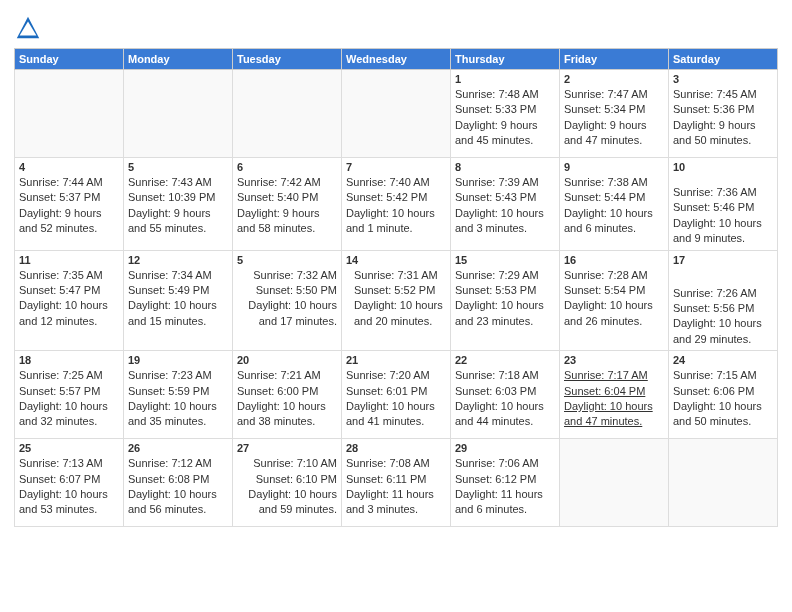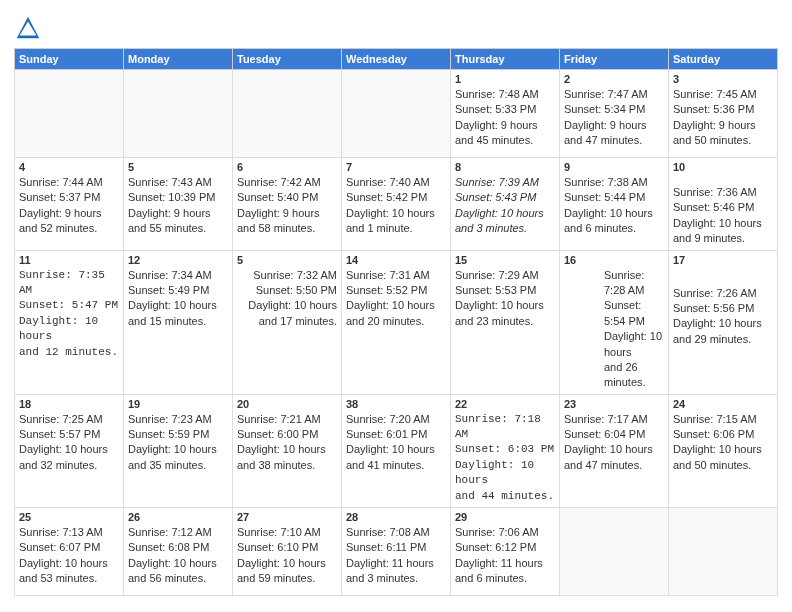--- a/index.html
+++ b/index.html
@@ -181,21 +181,21 @@
           </td>
           <td>
             <span class="day-num">7</span>
             <div class="day-info" style="white-space: pre-line;">Sunrise: 7:40 AM
 Sunset: 5:42 PM
 Daylight: 10 hours
 and 1 minute.</div>
           </td>
           <td>
             <span class="day-num">8</span>
-            <div class="day-info" style="white-space: pre-line; font-style: italic;">Sunrise: 7:39 AM
+            <div class="day-info" style="white-space: pre-line;">Sunrise: 7:39 AM
 Sunset: 5:43 PM
 Daylight: 10 hours
 and 3 minutes.</div>
           </td>
           <td>
             <span class="day-num">9</span>
             <div class="day-info" style="white-space: pre-line;">Sunrise: 7:38 AM
 Sunset: 5:44 PM
 Daylight: 10 hours
 and 6 minutes.</div>
@@ -204,56 +204,56 @@
             <span class="day-num">10</span>
             <div class="day-info" style="white-space: pre-line; margin-top: 12px;">Sunrise: 7:36 AM
 Sunset: 5:46 PM
 Daylight: 10 hours
 and 9 minutes.</div>
           </td>
         </tr>
         <tr>
           <td>
             <span class="day-num">11</span>
-            <div class="day-info" style="white-space: pre-line; font-family: Liberation Mono, monospace;">Sunrise: 7:35 AM
+            <div class="day-info" style="white-space: pre-line;">Sunrise: 7:35 AM
 Sunset: 5:47 PM
 Daylight: 10 hours
 and 12 minutes.</div>
           </td>
           <td>
             <span class="day-num">12</span>
             <div class="day-info" style="white-space: pre-line;">Sunrise: 7:34 AM
 Sunset: 5:49 PM
 Daylight: 10 hours
 and 15 minutes.</div>
           </td>
           <td>
             <span class="day-num">5</span>
             <div class="day-info" style="white-space: pre-line; text-align: right;">Sunrise: 7:32 AM
 Sunset: 5:50 PM
 Daylight: 10 hours
 and 17 minutes.</div>
           </td>
           <td>
             <span class="day-num">14</span>
-            <div class="day-info" style="white-space: pre-line;">Sunrise: 7:31 AM
+            <div class="day-info" style="white-space: pre-line; margin-left: 8px;">Sunrise: 7:31 AM
 Sunset: 5:52 PM
 Daylight: 10 hours
 and 20 minutes.</div>
           </td>
           <td>
             <span class="day-num">15</span>
             <div class="day-info" style="white-space: pre-line;">Sunrise: 7:29 AM
 Sunset: 5:53 PM
 Daylight: 10 hours
 and 23 minutes.</div>
           </td>
           <td>
             <span class="day-num">16</span>
-            <div class="day-info" style="white-space: pre-line; margin-left: 40px;">Sunrise: 7:28 AM
+            <div class="day-info" style="white-space: pre-line;">Sunrise: 7:28 AM
 Sunset: 5:54 PM
 Daylight: 10 hours
 and 26 minutes.</div>
           </td>
           <td>
             <span class="day-num">17</span>
             <div class="day-info" style="white-space: pre-line; margin-top: 20px;">Sunrise: 7:26 AM
 Sunset: 5:56 PM
 Daylight: 10 hours
 and 29 minutes.</div>
@@ -275,36 +275,36 @@
 and 35 minutes.</div>
           </td>
           <td>
             <span class="day-num">20</span>
             <div class="day-info" style="white-space: pre-line;">Sunrise: 7:21 AM
 Sunset: 6:00 PM
 Daylight: 10 hours
 and 38 minutes.</div>
           </td>
           <td>
-            <span class="day-num">38</span>
+            <span class="day-num">21</span>
             <div class="day-info" style="white-space: pre-line;">Sunrise: 7:20 AM
 Sunset: 6:01 PM
 Daylight: 10 hours
 and 41 minutes.</div>
           </td>
           <td>
             <span class="day-num">22</span>
-            <div class="day-info" style="white-space: pre-line; font-family: Liberation Mono, monospace;">Sunrise: 7:18 AM
+            <div class="day-info" style="white-space: pre-line;">Sunrise: 7:18 AM
 Sunset: 6:03 PM
 Daylight: 10 hours
 and 44 minutes.</div>
           </td>
           <td>
             <span class="day-num">23</span>
-            <div class="day-info" style="white-space: pre-line;">Sunrise: 7:17 AM
+            <div class="day-info" style="white-space: pre-line; text-decoration: underline;">Sunrise: 7:17 AM
 Sunset: 6:04 PM
 Daylight: 10 hours
 and 47 minutes.</div>
           </td>
           <td>
             <span class="day-num">24</span>
             <div class="day-info" style="white-space: pre-line;">Sunrise: 7:15 AM
 Sunset: 6:06 PM
 Daylight: 10 hours
 and 50 minutes.</div>
@@ -320,21 +320,21 @@
           </td>
           <td>
             <span class="day-num">26</span>
             <div class="day-info" style="white-space: pre-line;">Sunrise: 7:12 AM
 Sunset: 6:08 PM
 Daylight: 10 hours
 and 56 minutes.</div>
           </td>
           <td>
             <span class="day-num">27</span>
-            <div class="day-info" style="white-space: pre-line;">Sunrise: 7:10 AM
+            <div class="day-info" style="white-space: pre-line; text-align: right;">Sunrise: 7:10 AM
 Sunset: 6:10 PM
 Daylight: 10 hours
 and 59 minutes.</div>
           </td>
           <td>
             <span class="day-num">28</span>
             <div class="day-info" style="white-space: pre-line;">Sunrise: 7:08 AM
 Sunset: 6:11 PM
 Daylight: 11 hours
 and 3 minutes.</div>

